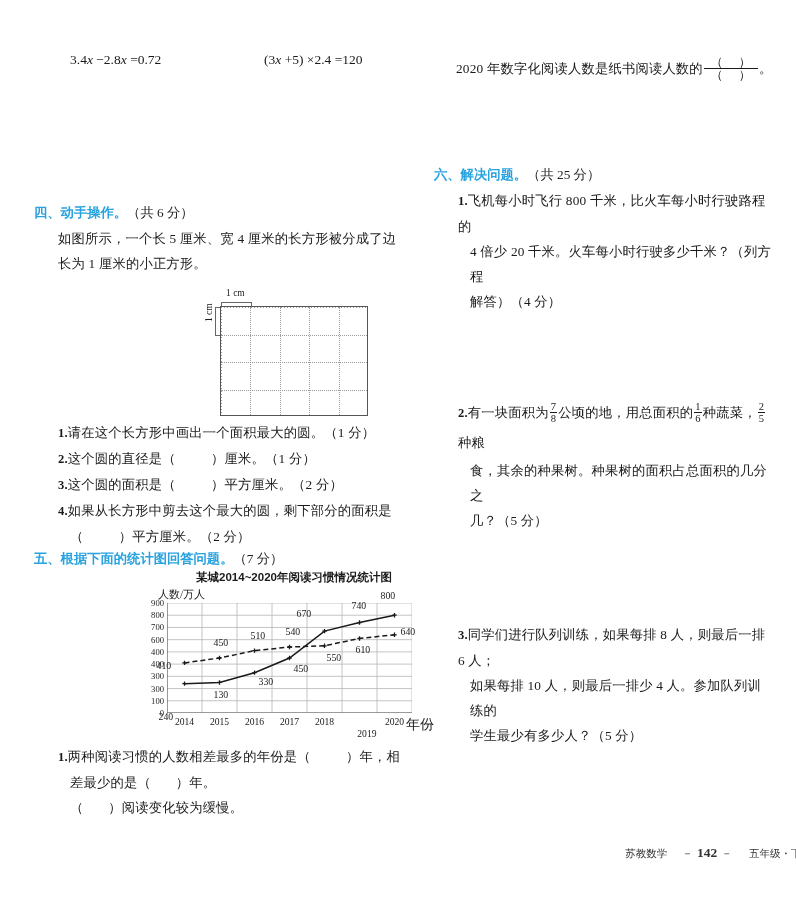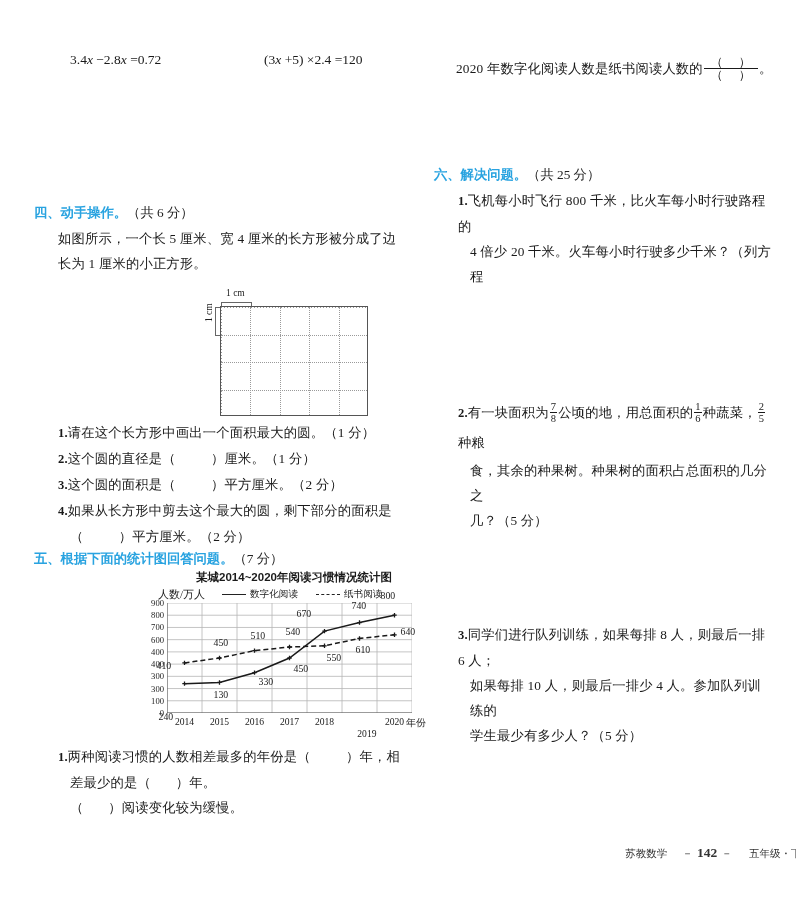--- a/index.html
+++ b/index.html
@@ -55,21 +55,21 @@
              font-family:"Liberation Serif","DejaVu Serif",serif;}
   .chart-title{position:absolute;left:0;top:0;width:300px;text-align:center;
                font-size:11.5px;font-weight:bold;
                font-family:"Liberation Sans","DejaVu Sans",sans-serif;}
   .chart-legend{position:absolute;left:0;top:18px;width:300px;height:14px;font-size:9.6px;}
   .lg{position:absolute;display:flex;align-items:center;gap:4px;}
   .lg1{left:78px;} .lg2{left:172px;}
   .lg-solid{width:24px;height:0;border-top:1.6px solid #222;display:inline-block;}
   .lg-dash{width:24px;height:0;border-top:1.4px dashed #222;display:inline-block;}
   .yaxis-name{position:absolute;left:14px;top:17px;font-size:11px;}
-  .xaxis-name{position:absolute;left:262px;top:146px;font-size:10px;}
+  .xaxis-name{position:absolute;left:262px;top:146px;font-size:14px;}
   .plot{position:absolute;left:23px;top:33px;width:245px;height:110px;}
   .plot svg{position:absolute;left:0;top:0;}
   .ytick{position:absolute;right:0;font-size:8.6px;text-align:right;
          width:22px;transform:translateY(-50%);}
   .xtick{position:absolute;font-size:9.6px;text-align:center;width:34px;}
   .dlabel{position:absolute;font-size:9.8px;white-space:nowrap;}
 
   
   .frac{display:inline-flex;flex-direction:column;align-items:center;
         vertical-align:middle;font-size:10.5px;line-height:1.08;
@@ -145,30 +145,20 @@
 
     <div style="position:absolute;top:546px;left:0;width:380px;">
       <div class="sec-title">
         <span>五、根据下面的统计图回答问题。</span><span class="pts">（7 分）</span>
       </div>
     </div>
 
     <div class="chartwrap">
       <div class="chart-title">某城2014~2020年阅读习惯情况统计图</div>
 
-      <div class="chart-legend">
-        <span class="lg lg1">
-          <span class="lg-solid"></span>
-          <span>数字化阅读</span>
-        </span>
-        <span class="lg lg2">
-          <span class="lg-dash"></span>
-          <span>纸书阅读</span>
-        </span>
-      </div>
 
       <div class="yaxis-name">人数/万人</div>
       <div class="xaxis-name">年份</div>
 
       <div class="plot" id="plot-area">
           <svg width="245" height="110">
             <line x1="0" x2="245" y1="110" y2="110" stroke="#b5b5b5" stroke-width="0.8"></line>
             <line x1="0" x2="245" y1="97.77777777777777" y2="97.77777777777777" stroke="#b5b5b5" stroke-width="0.8"></line>
             <line x1="0" x2="245" y1="85.55555555555556" y2="85.55555555555556" stroke="#b5b5b5" stroke-width="0.8"></line>
             <line x1="0" x2="245" y1="73.33333333333334" y2="73.33333333333334" stroke="#b5b5b5" stroke-width="0.8"></line>
@@ -267,20 +257,23 @@
       <div class="sec-title">
         <span>六、解决问题。</span><span class="pts">（共 25 分）</span>
       </div>
 
       <div class="row indent">
         <span class="qnum">1.</span><span>飞机每小时飞行 800 千米，比火车每小时行驶路程的</span>
       </div>
       <div class="row indent2">
         <span>4 倍少 20 千米。火车每小时行驶多少千米？（列方程</span>
       </div>
+      <div class="row indent2">
+        <span>解答）（4 分）</span>
+      </div>
     </div>
 
     <div style="position:absolute;top:252px;left:0;width:340px;height:140px;"></div>
 
     <div style="position:absolute;top:398px;left:0;width:340px;">
       <div class="row indent" style="line-height:30px;">
         <span class="qnum">2.</span><span>有一块面积为</span><span class="frac">
           <span class="num">7</span>
           <span class="den">8</span>
         </span><span>公顷的地，用总面积的</span><span class="frac">

